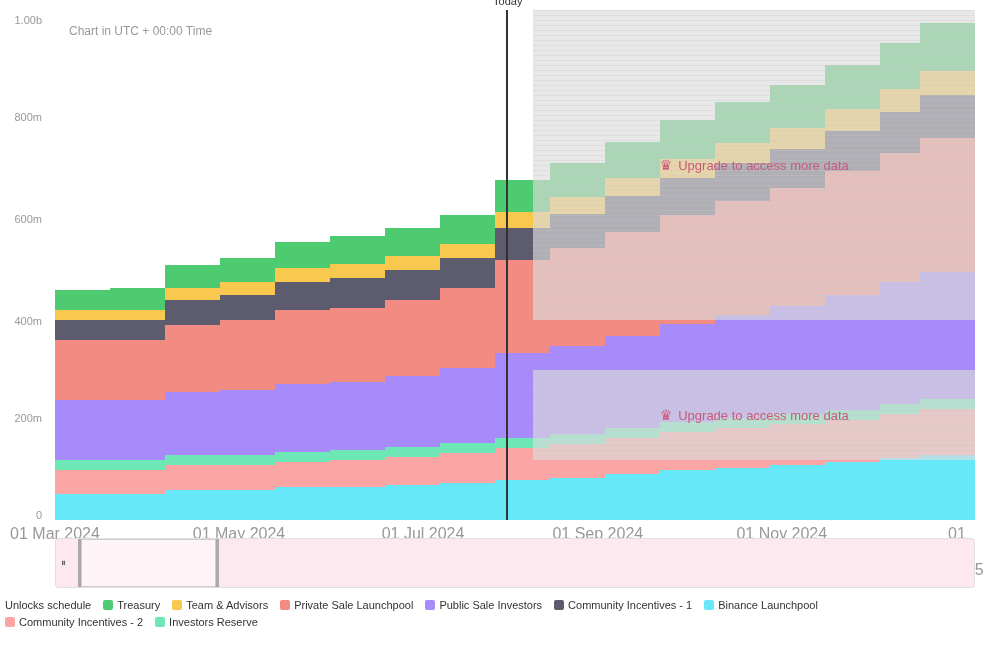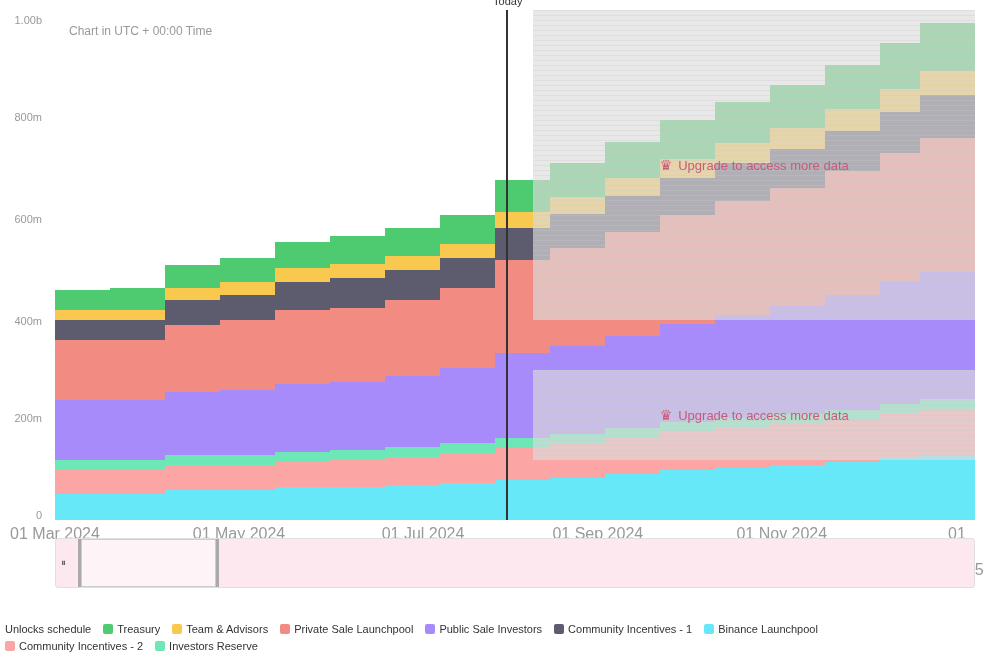--- a/index.html
+++ b/index.html
@@ -205,21 +205,20 @@
     
     .legend {
       position: absolute;
       top: 598px;
       left: 5px;
       right: 5px;
       display: flex;
       flex-wrap: wrap;
       align-items: center;
       gap: 4px 12px;
-      margin-top: 24px;
     }
 
     .legend-item {
       display: flex;
       align-items: center;
       gap: 4px;
       font-size: 11px;
       color: #333;
     }
 

